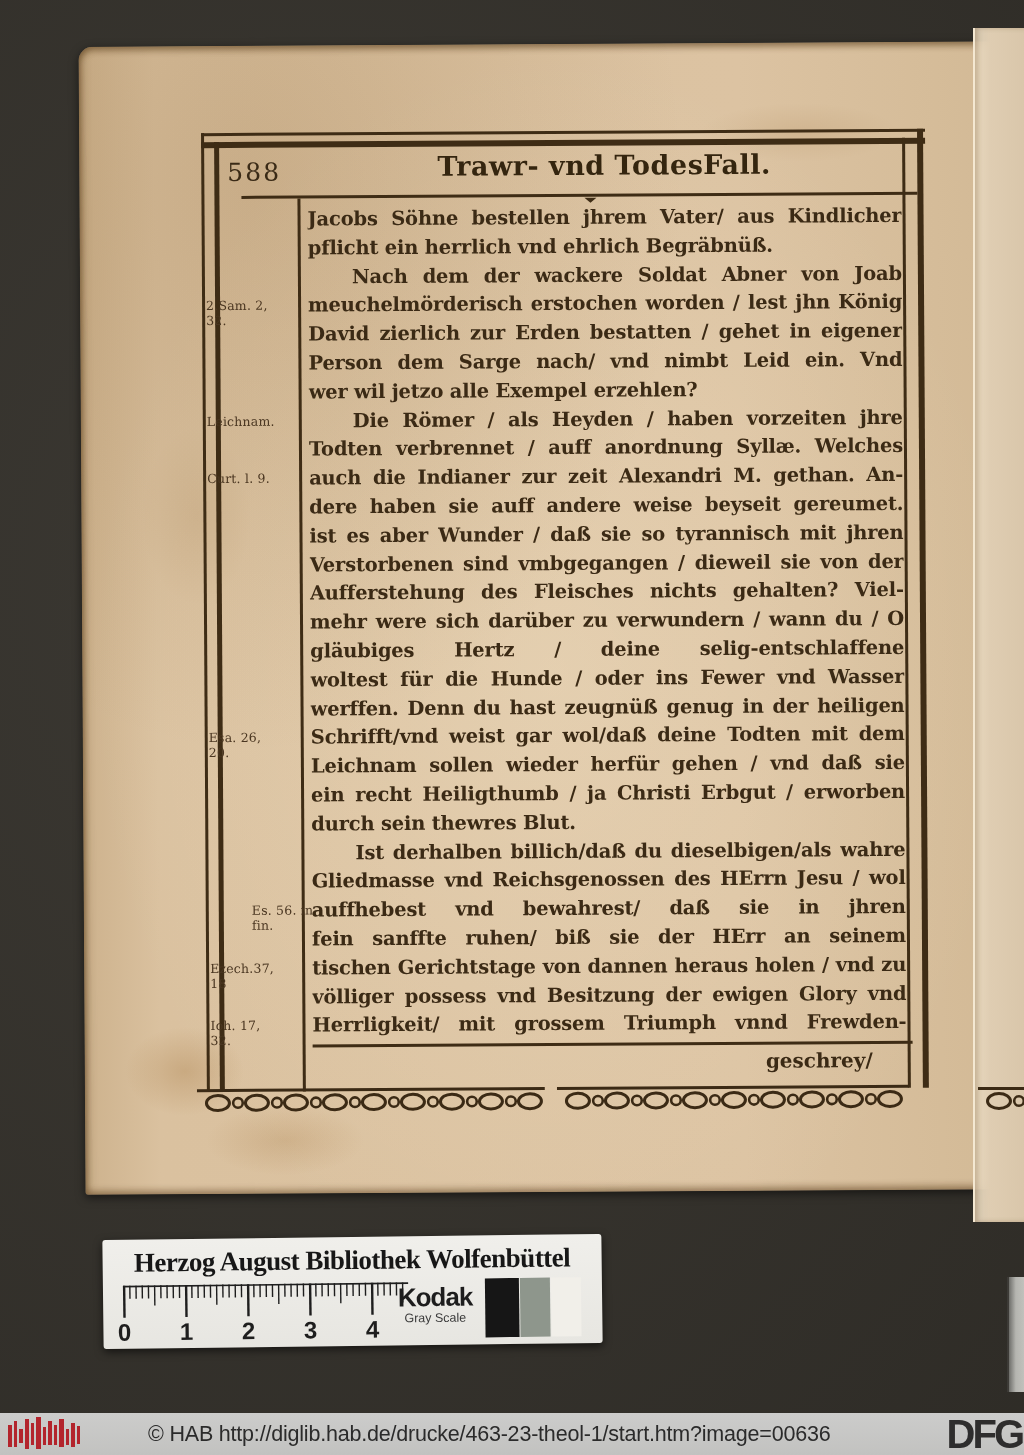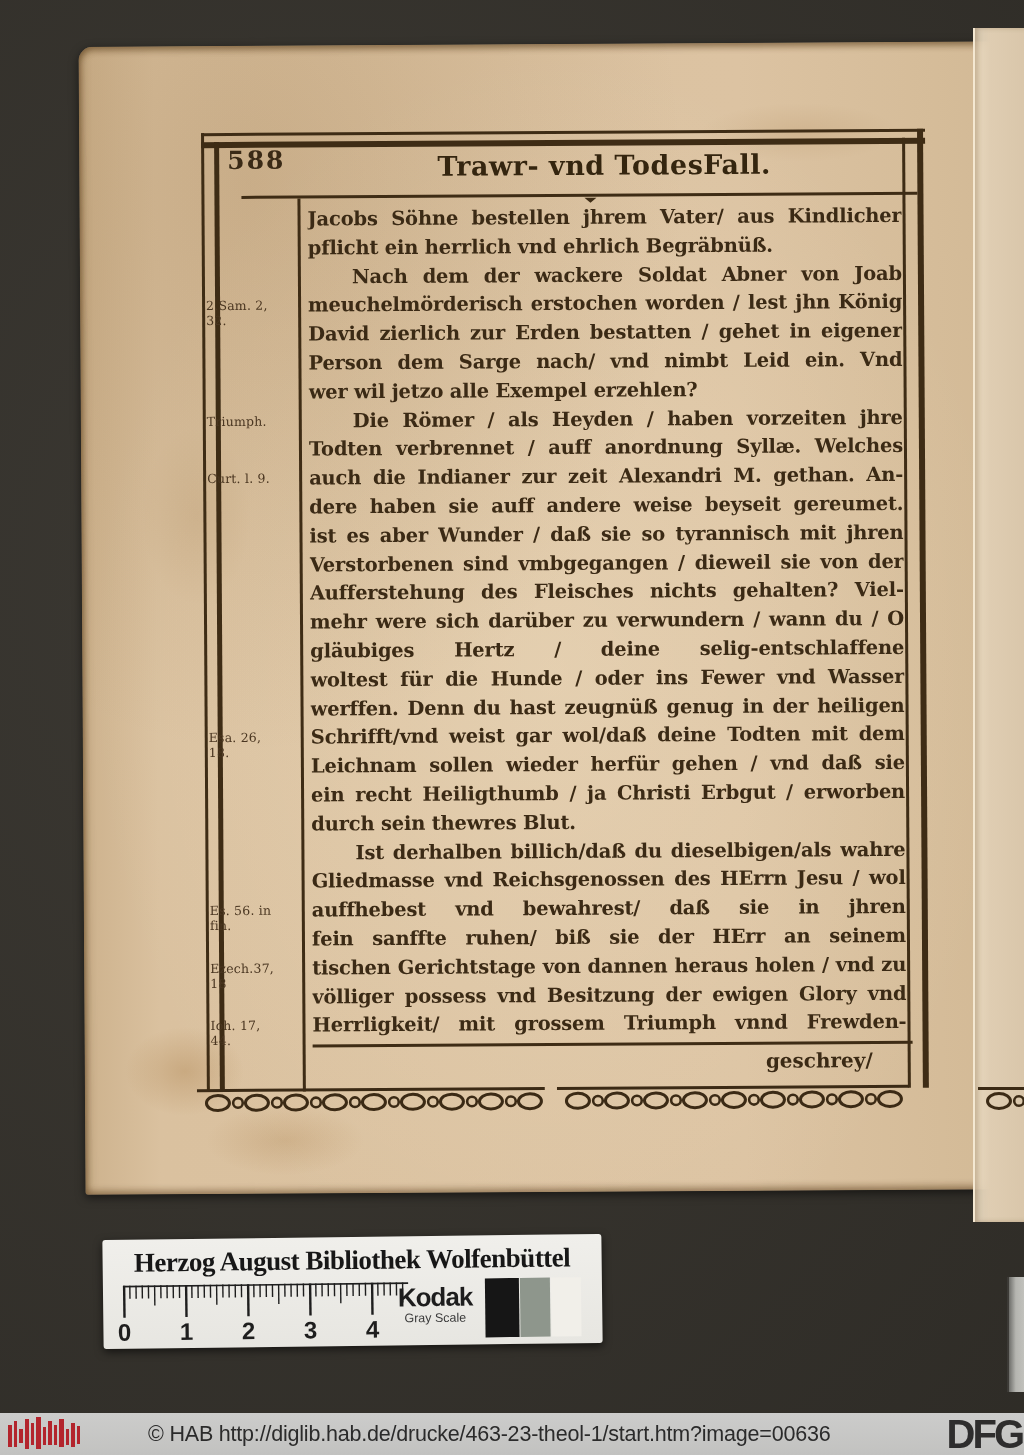--- a/index.html
+++ b/index.html
@@ -20,21 +20,21 @@
       linear-gradient(90deg, #cdb28d 0%, #dac19f 8%, #dcc3a2 70%, #d2b995 100%),
       #d8bf9e;
     box-shadow: inset 0 4px 6px rgba(80,50,15,0.45), inset 4px 0 8px rgba(80,50,15,0.25),
                 inset 0 -4px 6px rgba(80,50,15,0.35), 0 3px 10px rgba(0,0,0,0.55);
     border-radius:14px 0 0 3px;
   }
   .stain{position:absolute;border-radius:50%;pointer-events:none;}
   
   .rule{position:absolute;background:#3e2c15;}
   
-  #page-number{position:absolute;left:148px;top:100px;font-size:25px;font-weight:700;color:#3a2a16;letter-spacing:2px;}
+  #page-number{position:absolute;left:148px;top:112px;font-size:25px;font-weight:400;color:#3a2a16;letter-spacing:2px;}
   #running-title{position:absolute;left:228px;top:106px;width:594px;text-align:center;
     font-size:27px;font-weight:700;color:#34250f;letter-spacing:0.5px;}
   #header-tick{position:absolute;left:505px;top:154px;width:0;height:0;
     border-left:6px solid transparent;border-right:6px solid transparent;border-top:5px solid #3e2c15;}
   
   #body-lines{position:absolute;left:228px;top:160px;width:594px;color:#3b2a15;
     font-size:19.5px;font-weight:700;line-height:28.8px;letter-spacing:-0.2px;}
   .body-line{height:28.8px;overflow:hidden;text-align:justify;text-align-last:justify;}
   .body-line.end{text-align:left;text-align-last:left;}
   .body-line.indent{padding-left:44px;}
@@ -105,26 +105,26 @@
 
     <div id="page-number">588</div>
     <div id="running-title">Trawr- vnd TodesFall.</div>
     <div class="rule" style="left:162px;top:150px;width:676px;height:3px;"></div>
     <div id="header-tick"></div>
 
     <div class="rule" style="left:218px;top:153px;width:2.5px;height:893px;"></div>
 
     <div id="margin-notes">
         <div class="margin-note" style="top: 92.4px;">2.Sam. 2, 32.</div>
-        <div class="margin-note" style="top: 207.6px;">Triumph.</div>
+        <div class="margin-note" style="top: 207.6px;">Leichnam.</div>
         <div class="margin-note" style="top: 265.2px;">Curt. l. 9.</div>
-        <div class="margin-note" style="top: 524.4px;">Esa. 26, 18.</div>
-        <div class="margin-note" style="top: 697.2px;">Es. 56. in fin.</div>
+        <div class="margin-note" style="top: 524.4px;">Esa. 26, 20.</div>
+        <div class="margin-note" style="top: 697.2px; padding-left: 42px;">Es. 56. in fin.</div>
         <div class="margin-note" style="top: 754.8px;">Ezech.37, 18</div>
-        <div class="margin-note" style="top: 812.4px;">Ioh. 17, 44.</div>
+        <div class="margin-note" style="top: 812.4px;">Ioh. 17, 32.</div>
       </div>
 
     <div id="body-lines">
         <div class="body-line">Jacobs Söhne bestellen jhrem Vater/ aus Kindlicher</div>
         <div class="body-line end">pflicht ein herrlich vnd ehrlich Begräbnüß.</div>
         <div class="body-line indent">Nach dem der wackere Soldat Abner von Joab</div>
         <div class="body-line">meuchelmörderisch erstochen worden / lest jhn König</div>
         <div class="body-line">David zierlich zur Erden bestatten / gehet in eigener</div>
         <div class="body-line">Person dem Sarge nach/ vnd nimbt Leid ein.  Vnd</div>
         <div class="body-line end">wer wil jetzo alle Exempel erzehlen?</div>

